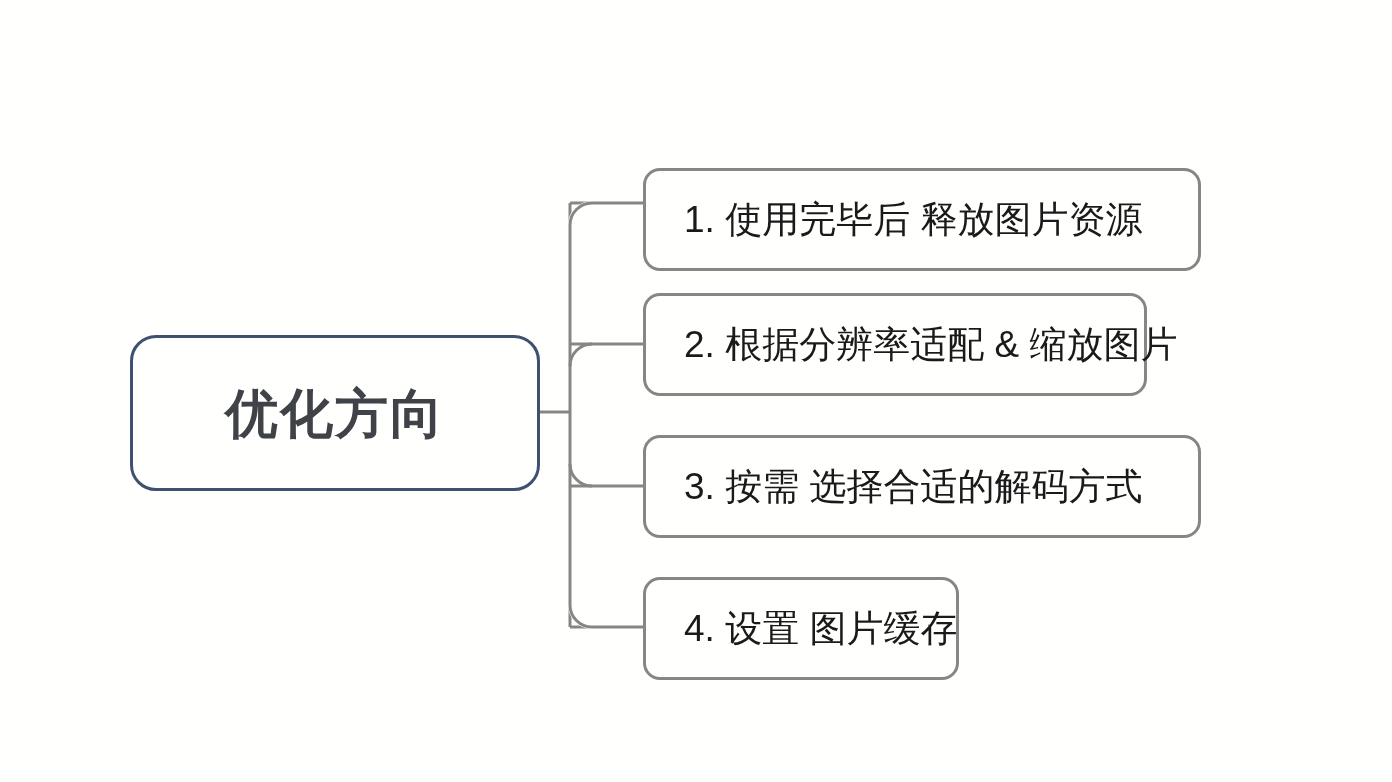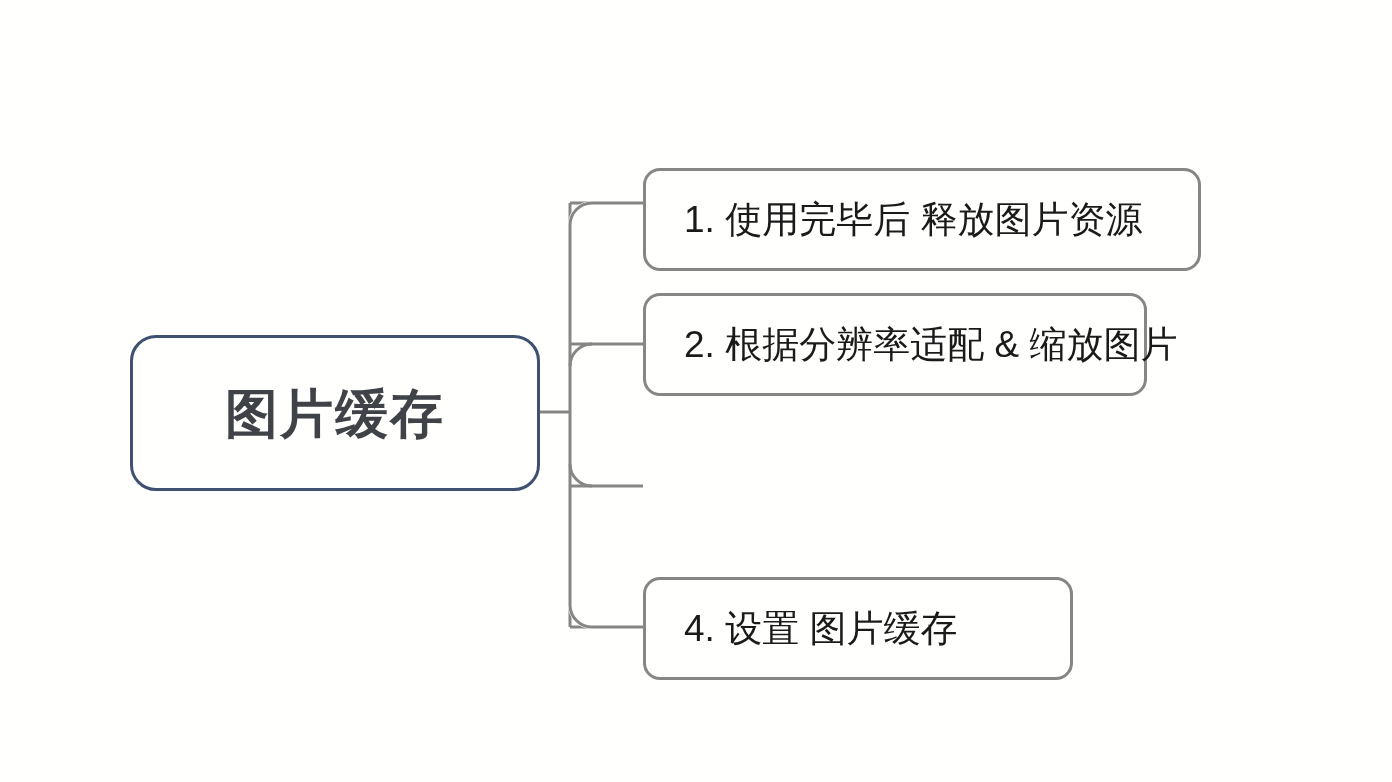--- a/index.html
+++ b/index.html
@@ -56,21 +56,21 @@
     font-size: 37px;
     font-weight: normal;
     color: #1a1a1a;
     line-height: 1;
     white-space: nowrap;
     padding-left: 38px;
   }
   .node-child-1 { left: 643px; top: 152px; width: 558px; margin-top: 16px; }
   .node-child-2 { left: 643px; top: 293px; width: 504px; }
   .node-child-3 { left: 643px; top: 435px; width: 558px; }
-  .node-child-4 { left: 643px; top: 577px; width: 430px; }
+  .node-child-4 { left: 643px; top: 577px; width: 316px; }
 </style>
 </head>
 <body>
 
 <div id="canvas">
 
   <svg id="connector-layer" viewBox="0 0 1392 782" width="1392" height="782">
 
     <path d="M 540 412 L 570 412" fill="none" stroke="#868686" stroke-width="3" stroke-linecap="butt"></path>
 
@@ -86,29 +86,32 @@
 
     <path d="M 570 225 A 22 22 0 0 1 592 203" fill="none" stroke="#fffffd" stroke-width="4"></path>
     <path d="M 570 605 A 22 22 0 0 0 592 627" fill="none" stroke="#fffffd" stroke-width="4"></path>
     <path d="M 570 225 A 22 22 0 0 1 592 203" fill="none" stroke="#868686" stroke-width="3"></path>
     <path d="M 570 605 A 22 22 0 0 0 592 627" fill="none" stroke="#868686" stroke-width="3"></path>
     <path d="M 570 366 A 22 22 0 0 1 592 344" fill="none" stroke="#868686" stroke-width="3"></path>
     <path d="M 570 464 A 22 22 0 0 0 592 486" fill="none" stroke="#868686" stroke-width="3"></path>
   </svg>
 
   <div class="node node-root">
-    <span class="node-label">图片缓存</span>
+    <span class="node-label">优化方向</span>
   </div>
 
   <div class="node node-child node-child-1">
     <span class="node-label">1. 使用完毕后 释放图片资源</span>
   </div>
 
   <div class="node node-child node-child-2">
     <span class="node-label">2. 根据分辨率适配 &amp; 缩放图片</span>
   </div>
 
+  <div class="node node-child node-child-3">
+    <span class="node-label">3. 按需 选择合适的解码方式</span>
+  </div>
 
   <div class="node node-child node-child-4">
     <span class="node-label">4. 设置 图片缓存</span>
   </div>
 
 </div>
 
 </body></html>

